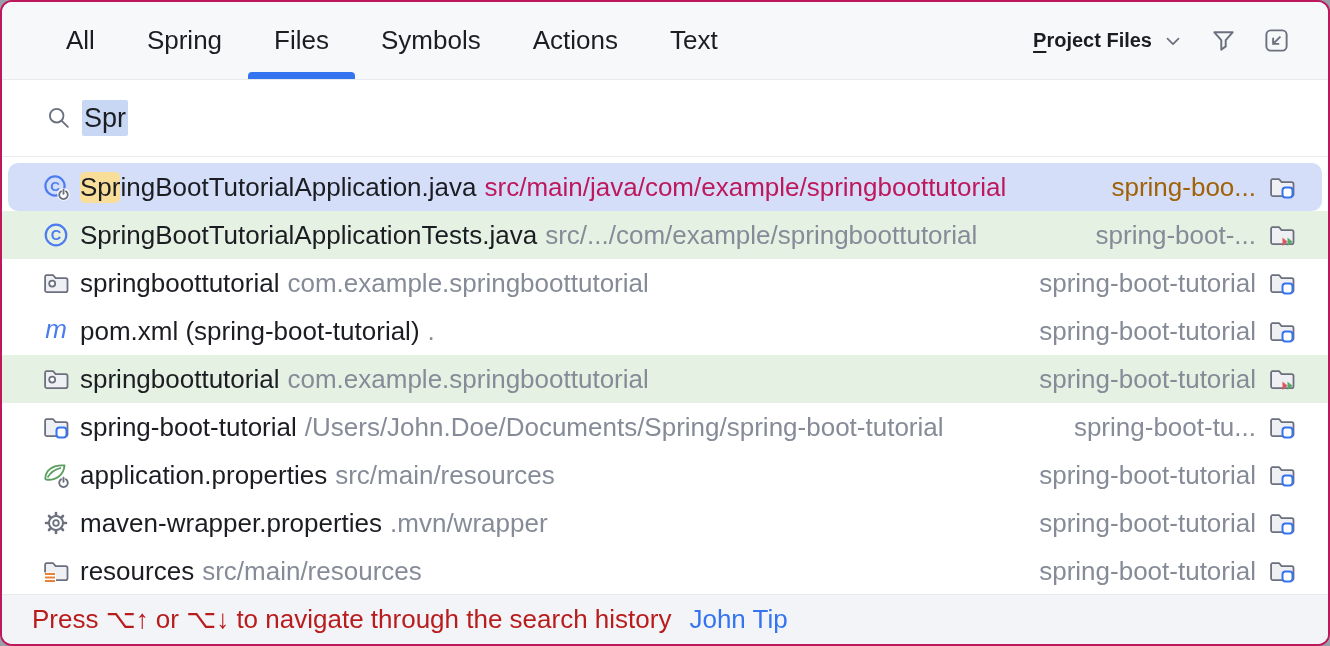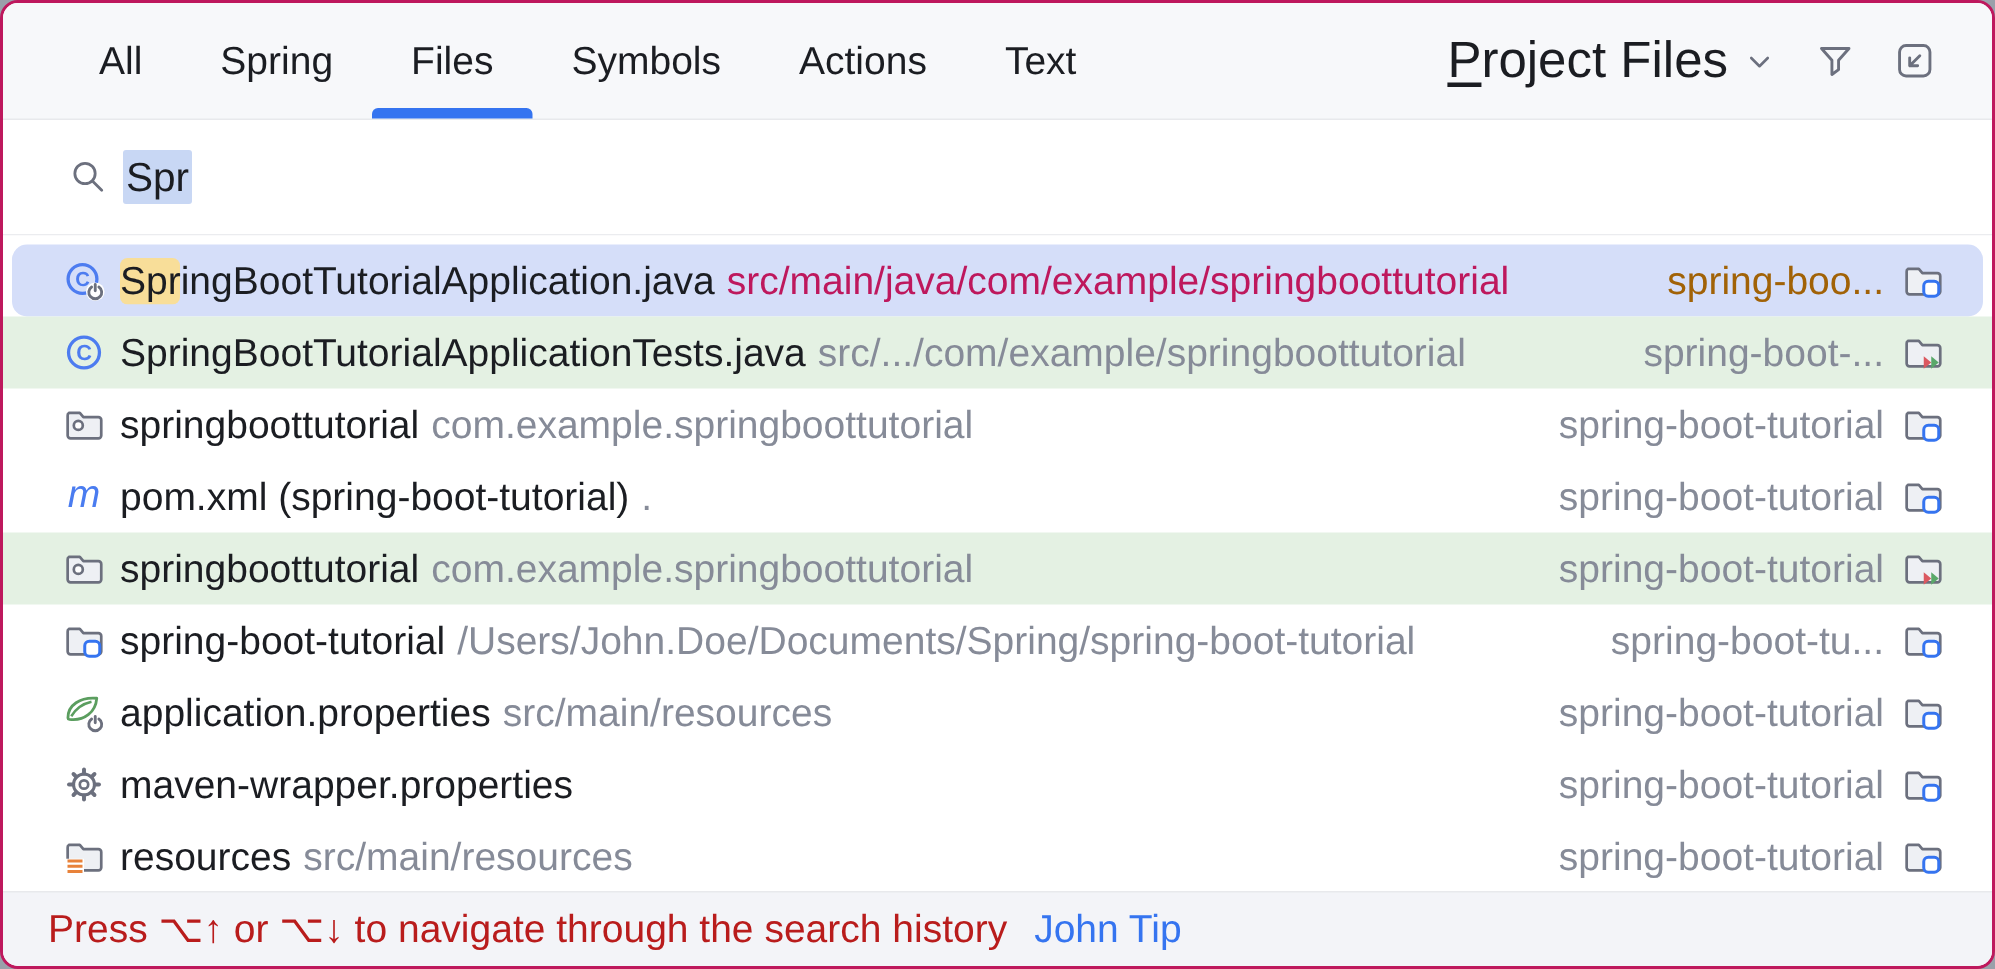--- a/index.html
+++ b/index.html
@@ -35,21 +35,21 @@
     position:absolute;left:0;right:0;bottom:0;
     height:7px;border-radius:4px 4px 0 0;
     background:var(--accent);
   }
   .header-right{
     margin-left:auto;
     display:flex;align-items:center;gap:26px;
   }
   .scope{
     display:flex;align-items:center;gap:10px;
-    font-size:34px;white-space:nowrap;
+    font-size:20px;white-space:nowrap;font-weight:bold;
   }
   .scope .mnemonic{text-decoration:underline;text-underline-offset:4px;}
   .icon-btn{display:flex;align-items:center;justify-content:center;}
   .icn{display:inline-flex;align-items:center;justify-content:center;line-height:0;}
   
   .search{
     height:77px;flex:0 0 77px;
     display:flex;align-items:center;
     padding:0 44px;
     border-bottom:1px solid #ebecef;
@@ -310,20 +310,21 @@
               <path d="M8.9 19.1 L7 21"></path>
               <path d="M6.8 14 H4"></path>
               <path d="M8.9 8.9 L7 7"></path>
               <path d="M14 6.8 V4"></path>
               <path d="M19.1 8.9 L21 7"></path>
             </g>
           </svg>
         </span>
         <span class="row-text">
           <span class="name">maven-wrapper.properties</span>
+          <span class="path">.mvn/wrapper</span>
         </span>
         <span class="module">spring-boot-tutorial</span>
         <span class="icn module-icn">
           <svg width="28" height="28" viewBox="0 0 28 28">
             <path d="M4 6.2 h7.2 l2.4 2.9 h10 a1.9 1.9 0 0 1 1.9 1.9 v10.3 a1.9 1.9 0 0 1 -1.9 1.9 H5 a1.9 1.9 0 0 1 -1.9 -1.9 V8.1 A1.9 1.9 0 0 1 4 6.2 Z" fill="#eef0f4" stroke="#6c707e" stroke-width="1.8" stroke-linejoin="round"></path>
             <rect x="14.5" y="14.5" width="10" height="10" rx="3" fill="#fff" stroke="#3574f0" stroke-width="2"></rect>
           </svg>
         </span>
       </div>
       <div class="row">

